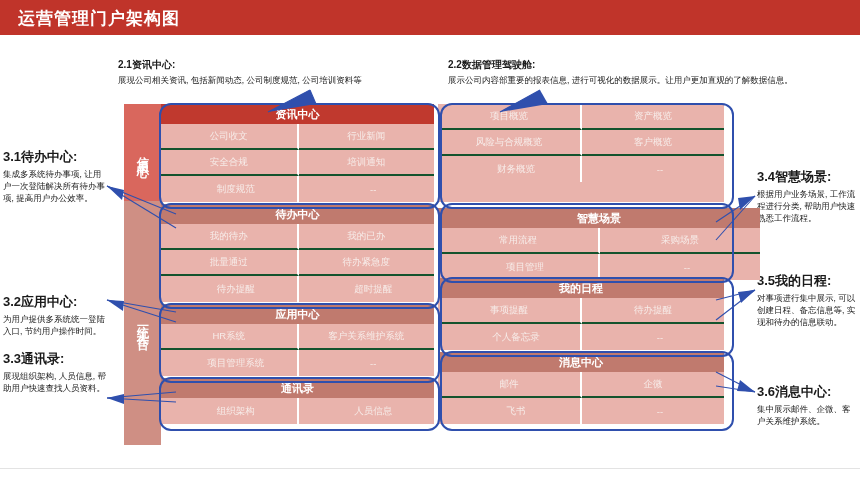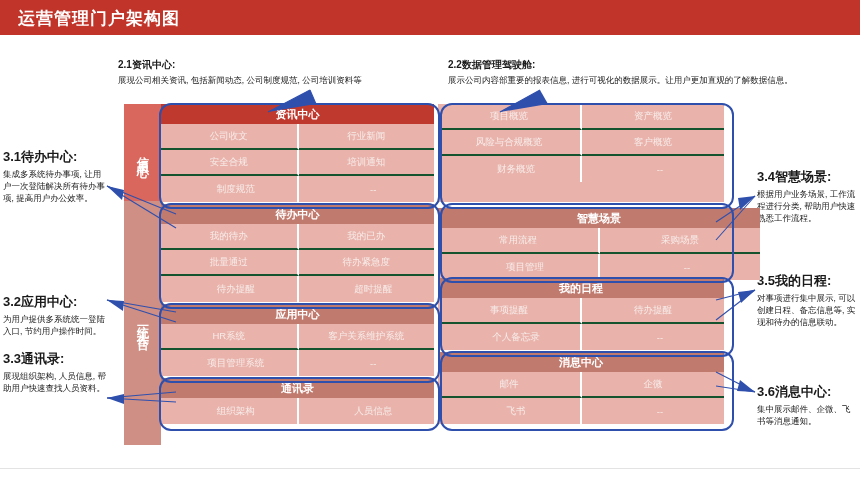--- a/index.html
+++ b/index.html
@@ -146,21 +146,21 @@
   <div class="note side note-34">
     <span class="nt">3.4智慧场景:</span>
     <span class="nb">根据用户业务场景, 工作流程进行分类, 帮助用户快速熟悉工作流程。</span>
   </div>
   <div class="note side note-35">
     <span class="nt">3.5我的日程:</span>
     <span class="nb">对事项进行集中展示, 可以创建日程、备忘信息等, 实现和待办的信息联动。</span>
   </div>
   <div class="note side note-36">
     <span class="nt">3.6消息中心:</span>
-    <span class="nb">集中展示邮件、企微、飞书等消息通知。</span>
+    <span class="nb">集中展示邮件、企微、客户关系维护系统。</span>
   </div>
 
   <div class="diagram">
 
     <div class="railcol">
       <div class="rail rail-info">信息中心</div>
       <div class="rail rail-work">统一工作台</div>
     </div>
 
     <div class="gridarea">

